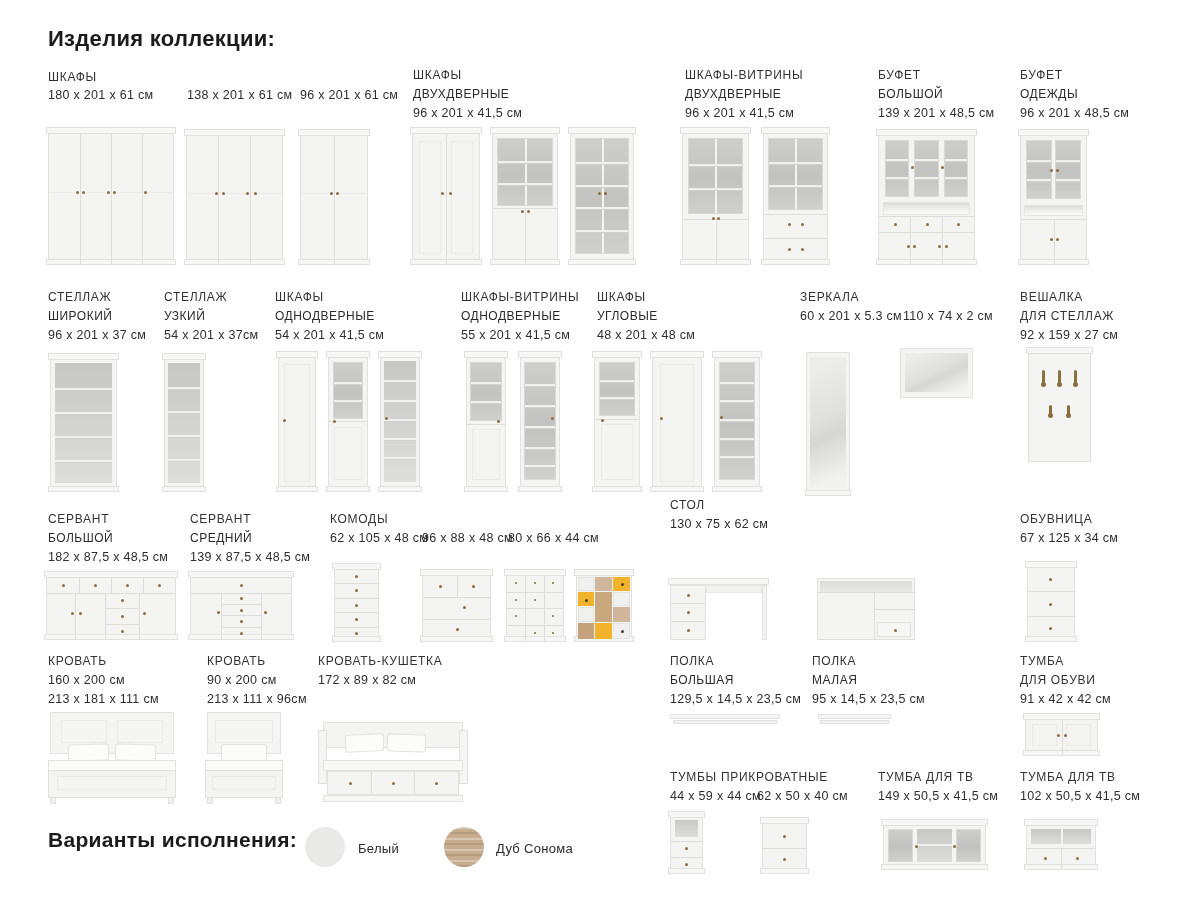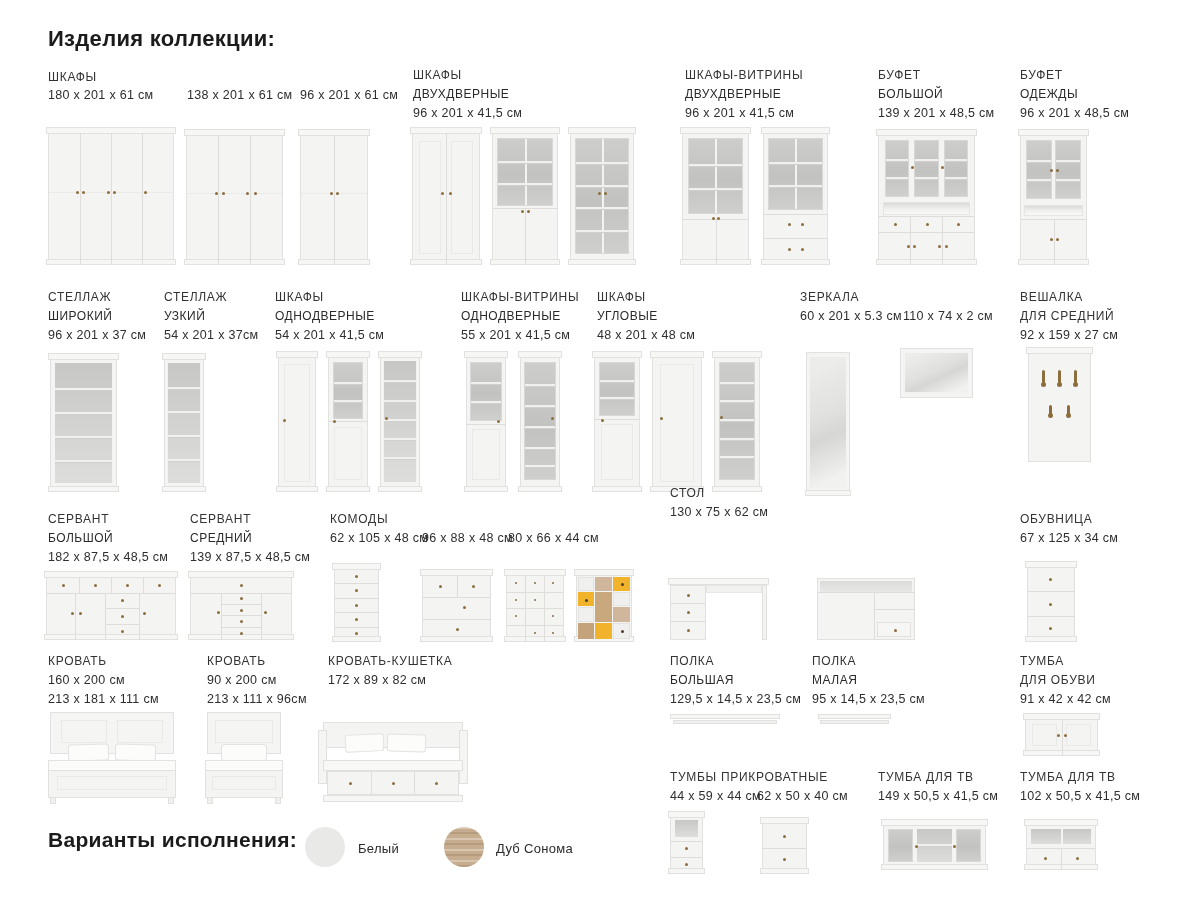--- a/index.html
+++ b/index.html
@@ -244,21 +244,21 @@
     <div class="nm b">УГЛОВЫЕ</div>
     <div class="dim">48 x 201 x 48 см</div>
   </div>
   <div class="lbl" style="left:800px;top:288px">
     <div class="nm">ЗЕРКАЛА</div>
   </div>
   <div class="dim abs" style="left:800px;top:307px">60 x 201 x 5.3 см</div>
   <div class="dim abs" style="left:903px;top:307px">110 x 74 x 2 см</div>
   <div class="lbl" style="left:1020px;top:288px">
     <div class="nm">ВЕШАЛКА</div>
-    <div class="nm">ДЛЯ СРЕДНИЙ</div>
+    <div class="nm">ДЛЯ СТЕЛЛАЖ</div>
     <div class="dim">92 x 159 x 27 см</div>
   </div>
 
   <div class="f" style="left:50px;top:358px;width:67px;height:134px">
     <i class="cr"></i>
       <i class="pl"></i>
     <b class="in" style="left:6%;top:3%;width:88%;height:91%">
       <u class="sh" style="top:21%"></u>
         <u class="sh" style="top:41%"></u>
         <u class="sh" style="top:61%"></u>
@@ -386,21 +386,21 @@
     <div class="nm">СЕРВАНТ</div>
     <div class="nm b">СРЕДНИЙ</div>
     <div class="dim">139 x 87,5 x 48,5 см</div>
   </div>
   <div class="lbl" style="left:330px;top:510px">
     <div class="nm">КОМОДЫ</div>
   </div>
   <div class="dim abs" style="left:330px;top:529px">62 x 105 x 48 см</div>
   <div class="dim abs" style="left:422px;top:529px">96 x 88 x 48 см</div>
   <div class="dim abs" style="left:508px;top:529px">80 x 66 x 44 см</div>
-  <div class="lbl" style="left:670px;top:484px">
+  <div class="lbl" style="left:670px;top:496px">
     <div class="nm">СТОЛ</div>
     <div class="dim">130 x 75 x 62 см</div>
   </div>
   <div class="lbl" style="left:1020px;top:510px">
     <div class="nm">ОБУВНИЦА</div>
     <div class="dim">67 x 125 x 34 см</div>
   </div>
 
   <div class="f" style="left:46px;top:576px;width:130px;height:64px">
     <i class="cr"></i>
@@ -535,21 +535,21 @@
   <div class="lbl" style="left:48px;top:652px">
     <div class="nm">КРОВАТЬ</div>
     <div class="dim">160 x 200 см</div>
     <div class="dim">213 x 181 x 111 см</div>
   </div>
   <div class="lbl" style="left:207px;top:652px">
     <div class="nm">КРОВАТЬ</div>
     <div class="dim">90 x 200 см</div>
     <div class="dim">213 x 111 x 96см</div>
   </div>
-  <div class="l bl" style="position:absolute;left:328px;top:652px">
+  <div class="l bl" style="position:absolute;left:318px;top:652px">
     <div class="nm">КРОВАТЬ-КУШЕТКА</div>
     <div class="dim">172 x 89 x 82 см</div>
   </div>
   <div class="lbl" style="left:670px;top:652px">
     <div class="nm">ПОЛКА</div>
     <div class="nm b">БОЛЬШАЯ</div>
     <div class="dim">129,5 x 14,5 x 23,5 см</div>
   </div>
   <div class="lbl" style="left:812px;top:652px">
     <div class="nm">ПОЛКА</div>

